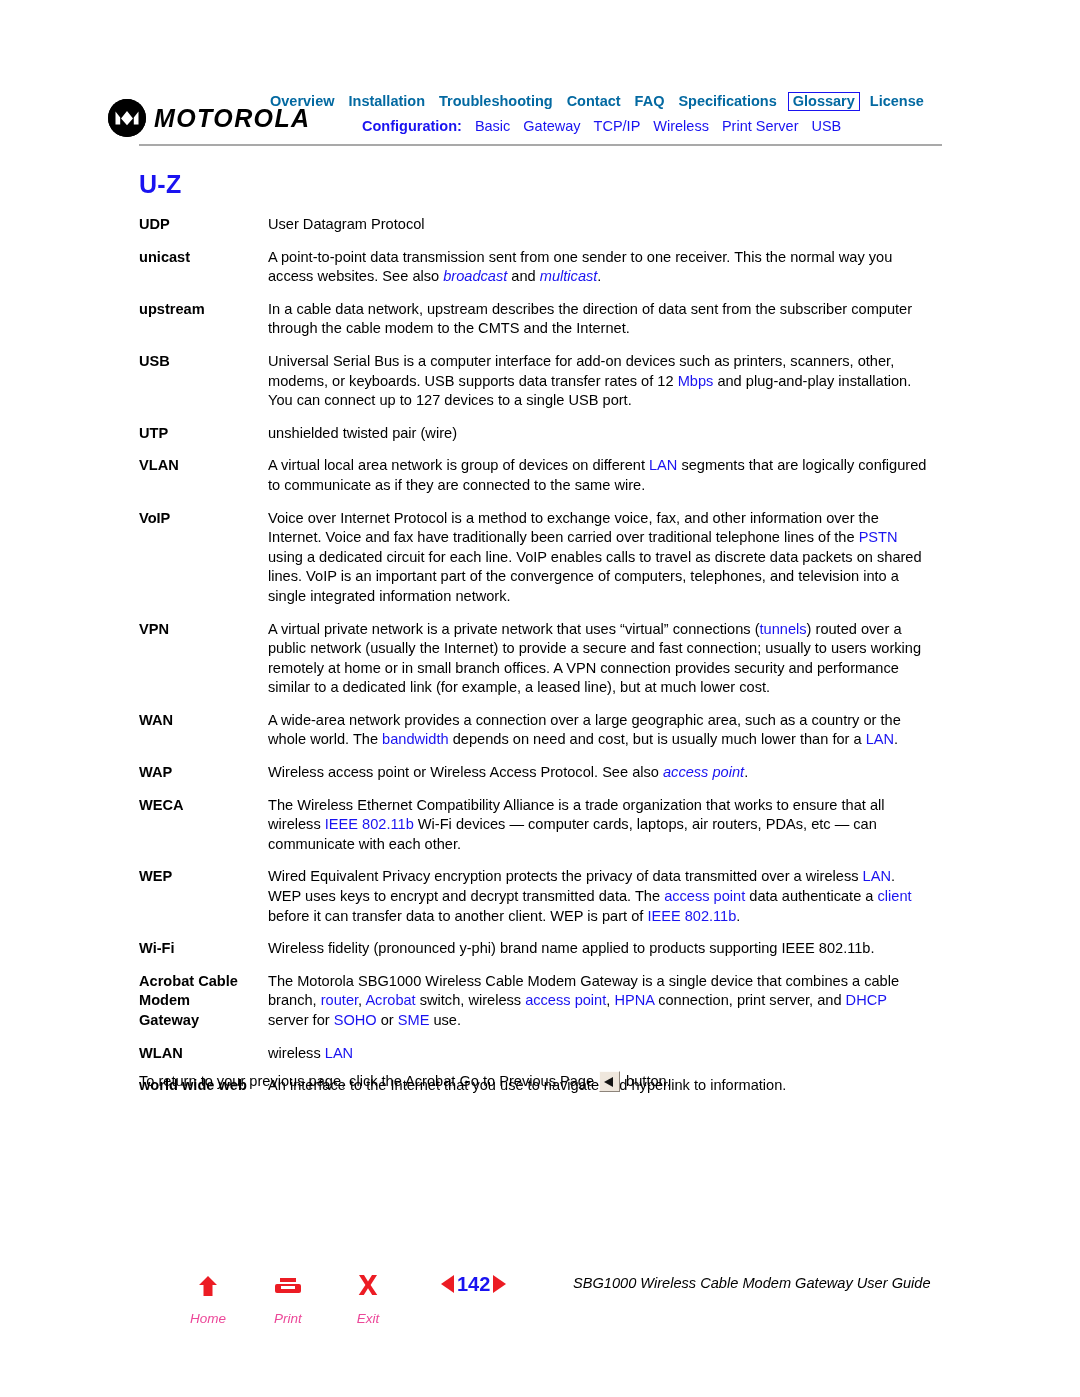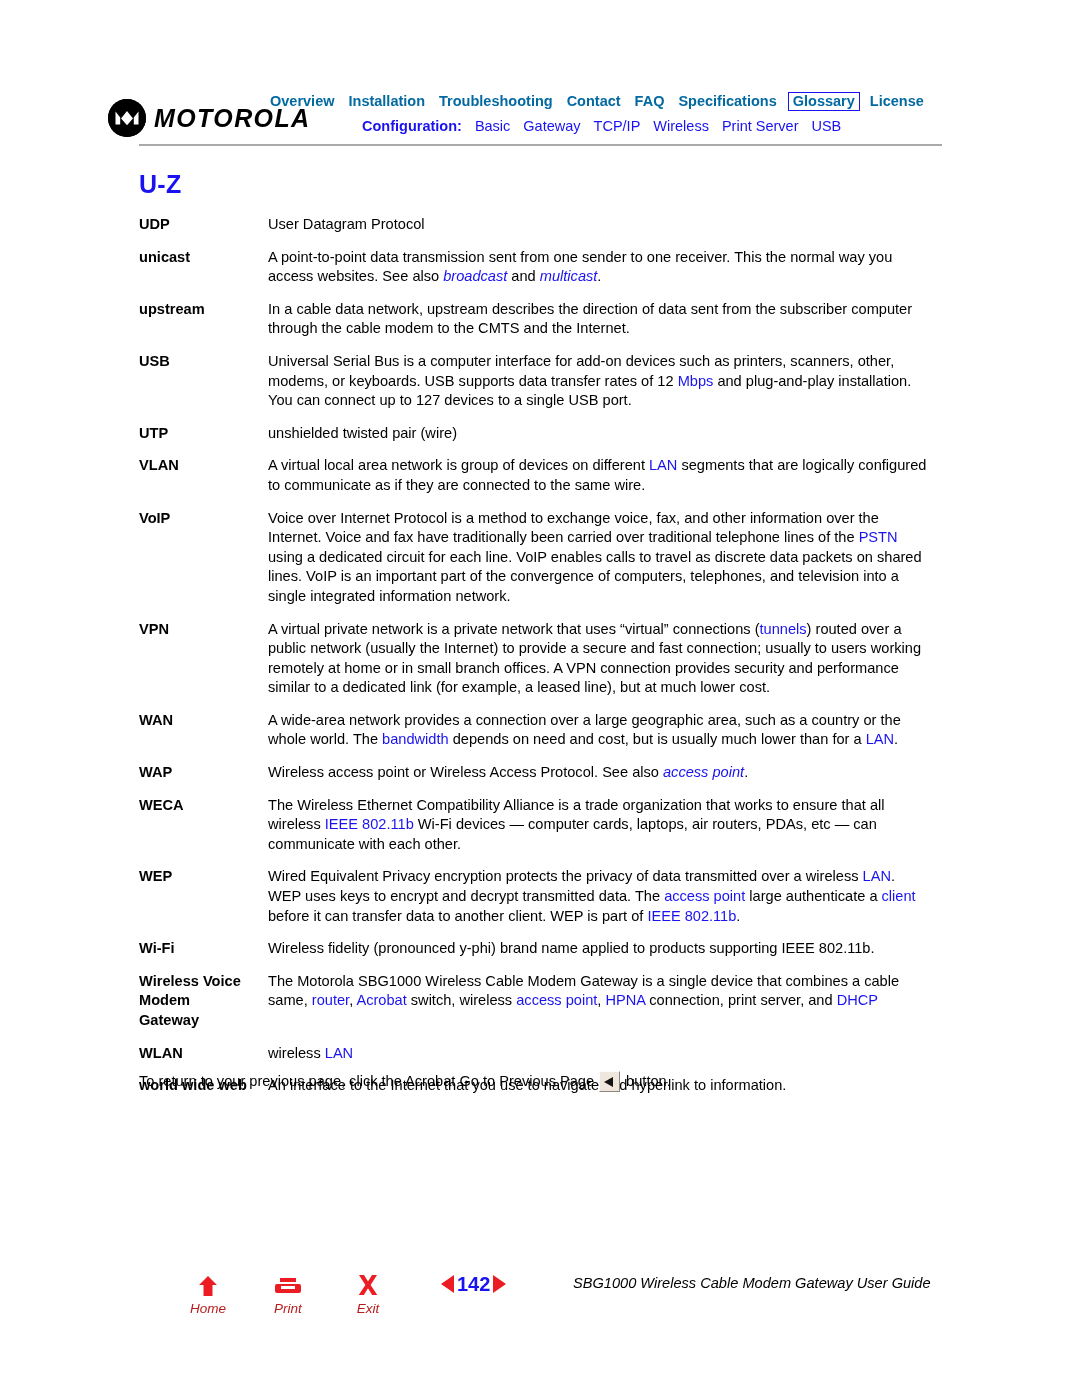--- a/index.html
+++ b/index.html
@@ -213,22 +213,22 @@
   }
   .tool-ico {
     height: 26px;
     display: flex;
     align-items: flex-end;
     justify-content: center;
   }
   .tool-lbl {
     font-size: 13.5px;
     font-style: italic;
-    color: #b91c1c;
-    margin-top: 3px;
+    color: #ec4899;
+    margin-top: 13px;
     line-height: 15px;
   }
   #pager {
     position: absolute;
     left: 441px;
     top: 12px;
     display: flex;
     align-items: center;
     gap: 2px;
   }
@@ -408,41 +408,42 @@
         <div><span>wireless </span><span class="lnk">IEEE 802.11b</span><span> Wi-Fi devices — computer cards, laptops, air routers, PDAs, etc — can</span></div>
         <div><span>communicate with each other.</span></div>
       </div>
     </div>
     <div class="g-row">
       <div class="g-term">
         <span class="tline">WEP</span>
       </div>
       <div class="g-def">
         <div><span>Wired Equivalent Privacy encryption protects the privacy of data transmitted over a wireless </span><span class="lnk">LAN</span><span>.</span></div>
-        <div><span>WEP uses keys to encrypt and decrypt transmitted data. The </span><span class="lnk">access point</span><span> large authenticate a </span><span class="lnk">client</span></div>
+        <div><span>WEP uses keys to encrypt and decrypt transmitted data. The </span><span class="lnk">access point</span><span> data authenticate a </span><span class="lnk">client</span></div>
         <div><span>before it can transfer data to another client. WEP is part of </span><span class="lnk">IEEE 802.11b</span><span>.</span></div>
       </div>
     </div>
     <div class="g-row">
       <div class="g-term">
         <span class="tline">Wi-Fi</span>
       </div>
       <div class="g-def">
         <div><span>Wireless fidelity (pronounced y-phi) brand name applied to products supporting IEEE 802.11b.</span></div>
       </div>
     </div>
     <div class="g-row">
       <div class="g-term">
-        <span class="tline">Wireless Voice</span>
+        <span class="tline">Acrobat Cable</span>
         <span class="tline">Modem</span>
         <span class="tline">Gateway</span>
       </div>
       <div class="g-def">
         <div><span>The Motorola SBG1000 Wireless Cable Modem Gateway is a single device that combines a cable</span></div>
-        <div><span>same, </span><span class="lnk">router</span><span>, </span><span class="lnk">Acrobat</span><span> switch, wireless </span><span class="lnk">access point</span><span>, </span><span class="lnk">HPNA</span><span> connection, print server, and </span><span class="lnk">DHCP</span></div>
+        <div><span>branch, </span><span class="lnk">router</span><span>, </span><span class="lnk">Acrobat</span><span> switch, wireless </span><span class="lnk">access point</span><span>, </span><span class="lnk">HPNA</span><span> connection, print server, and </span><span class="lnk">DHCP</span></div>
+        <div><span>server for </span><span class="lnk">SOHO</span><span> or </span><span class="lnk">SME</span><span> use.</span></div>
       </div>
     </div>
     <div class="g-row">
       <div class="g-term">
         <span class="tline">WLAN</span>
       </div>
       <div class="g-def">
         <div><span>wireless </span><span class="lnk">LAN</span></div>
       </div>
     </div>

